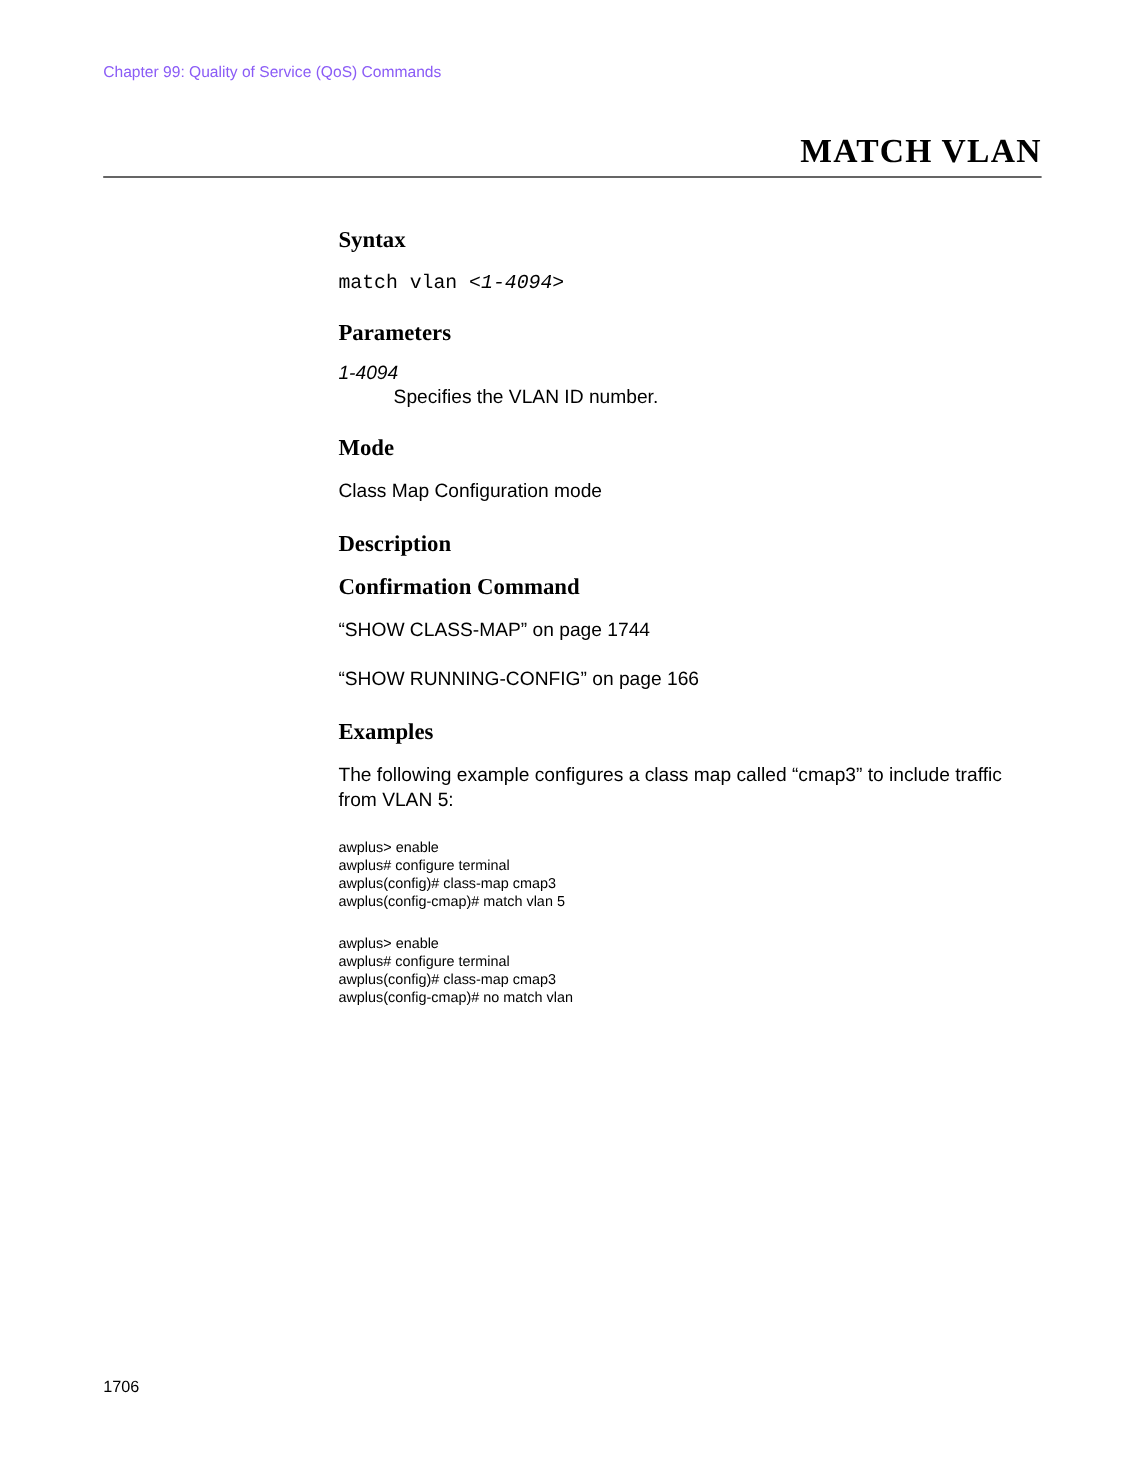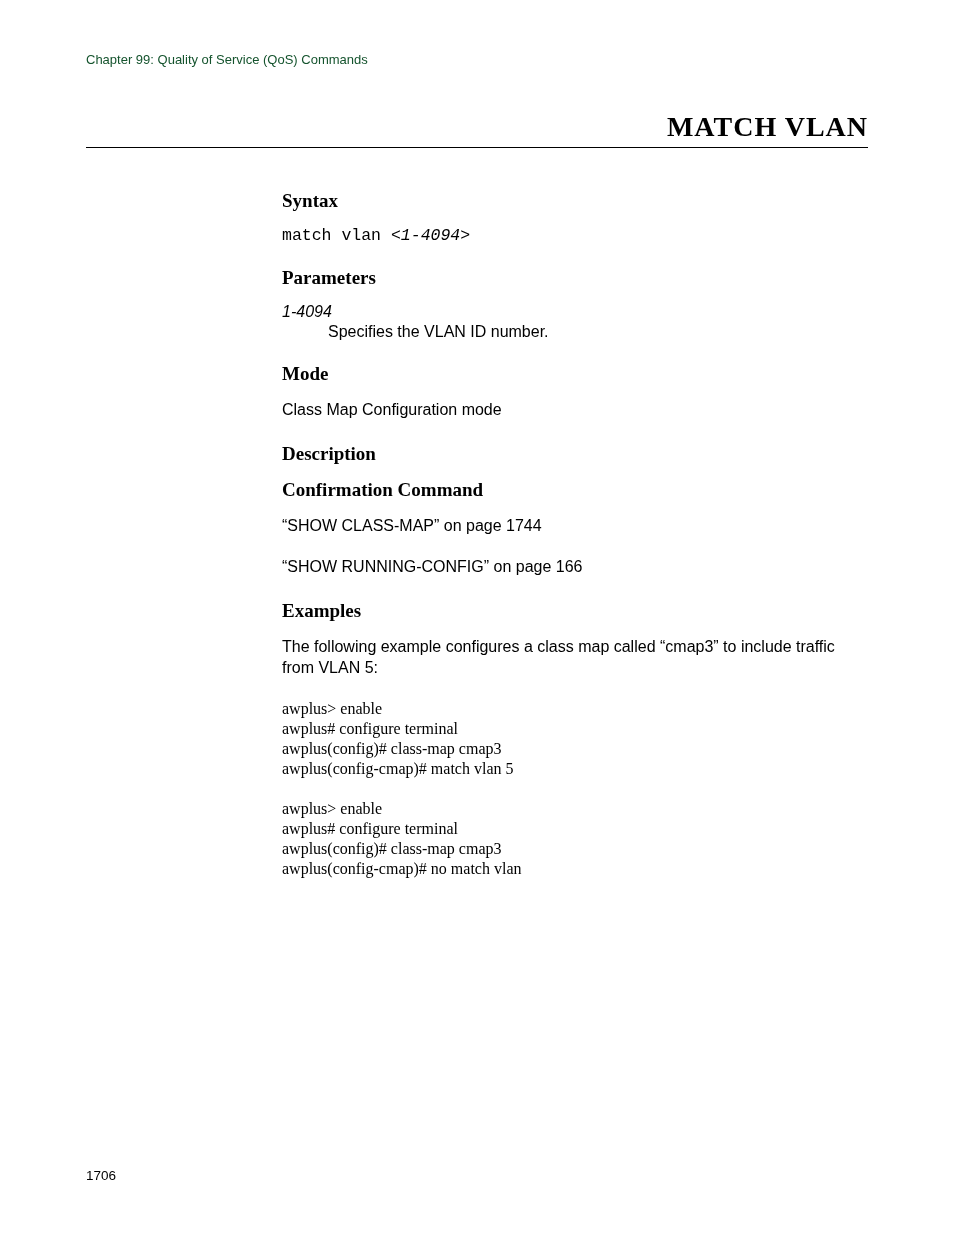--- a/index.html
+++ b/index.html
@@ -9,21 +9,21 @@
     background: #fff;
     font-family: Arial, Helvetica, sans-serif;
     color: #000;
     position: relative;
   }
   .page {
     padding: 52px 86px 40px 86px;
   }
   .chapter-header {
     font-size: 13px;
-    color: #14532d;
+    color: #8b5cf6;
     margin-bottom: 44px;
   }
   .command-title {
     font-family: "Times New Roman", Times, serif;
     font-size: 28px;
     font-weight: bold;
     letter-spacing: 1px;
     padding-bottom: 4px;
     border-bottom: 1.5px solid #000;
     margin-bottom: 42px;
@@ -57,29 +57,29 @@
     font-size: 16px;
     margin-left: 46px;
     margin-bottom: 22px;
   }
   .body-text {
     font-size: 16px;
     line-height: 1.35;
     margin-bottom: 20px;
   }
   .code-block {
-    font-family: Liberation Serif, serif;
-    font-size: 16px;
+    font-family: Liberation Sans, sans-serif;
+    font-size: 12px;
     line-height: 1.25;
     white-space: pre;
     margin-bottom: 20px;
   }
   .page-number {
     position: absolute;
-    bottom: 52px;
+    bottom: 72px;
     left: 86px;
     font-size: 13.5px;
   }
   .gap-sm { margin-bottom: 22px; }
 </style>
 </head>
 <body>
 
 <div class="page">
 

